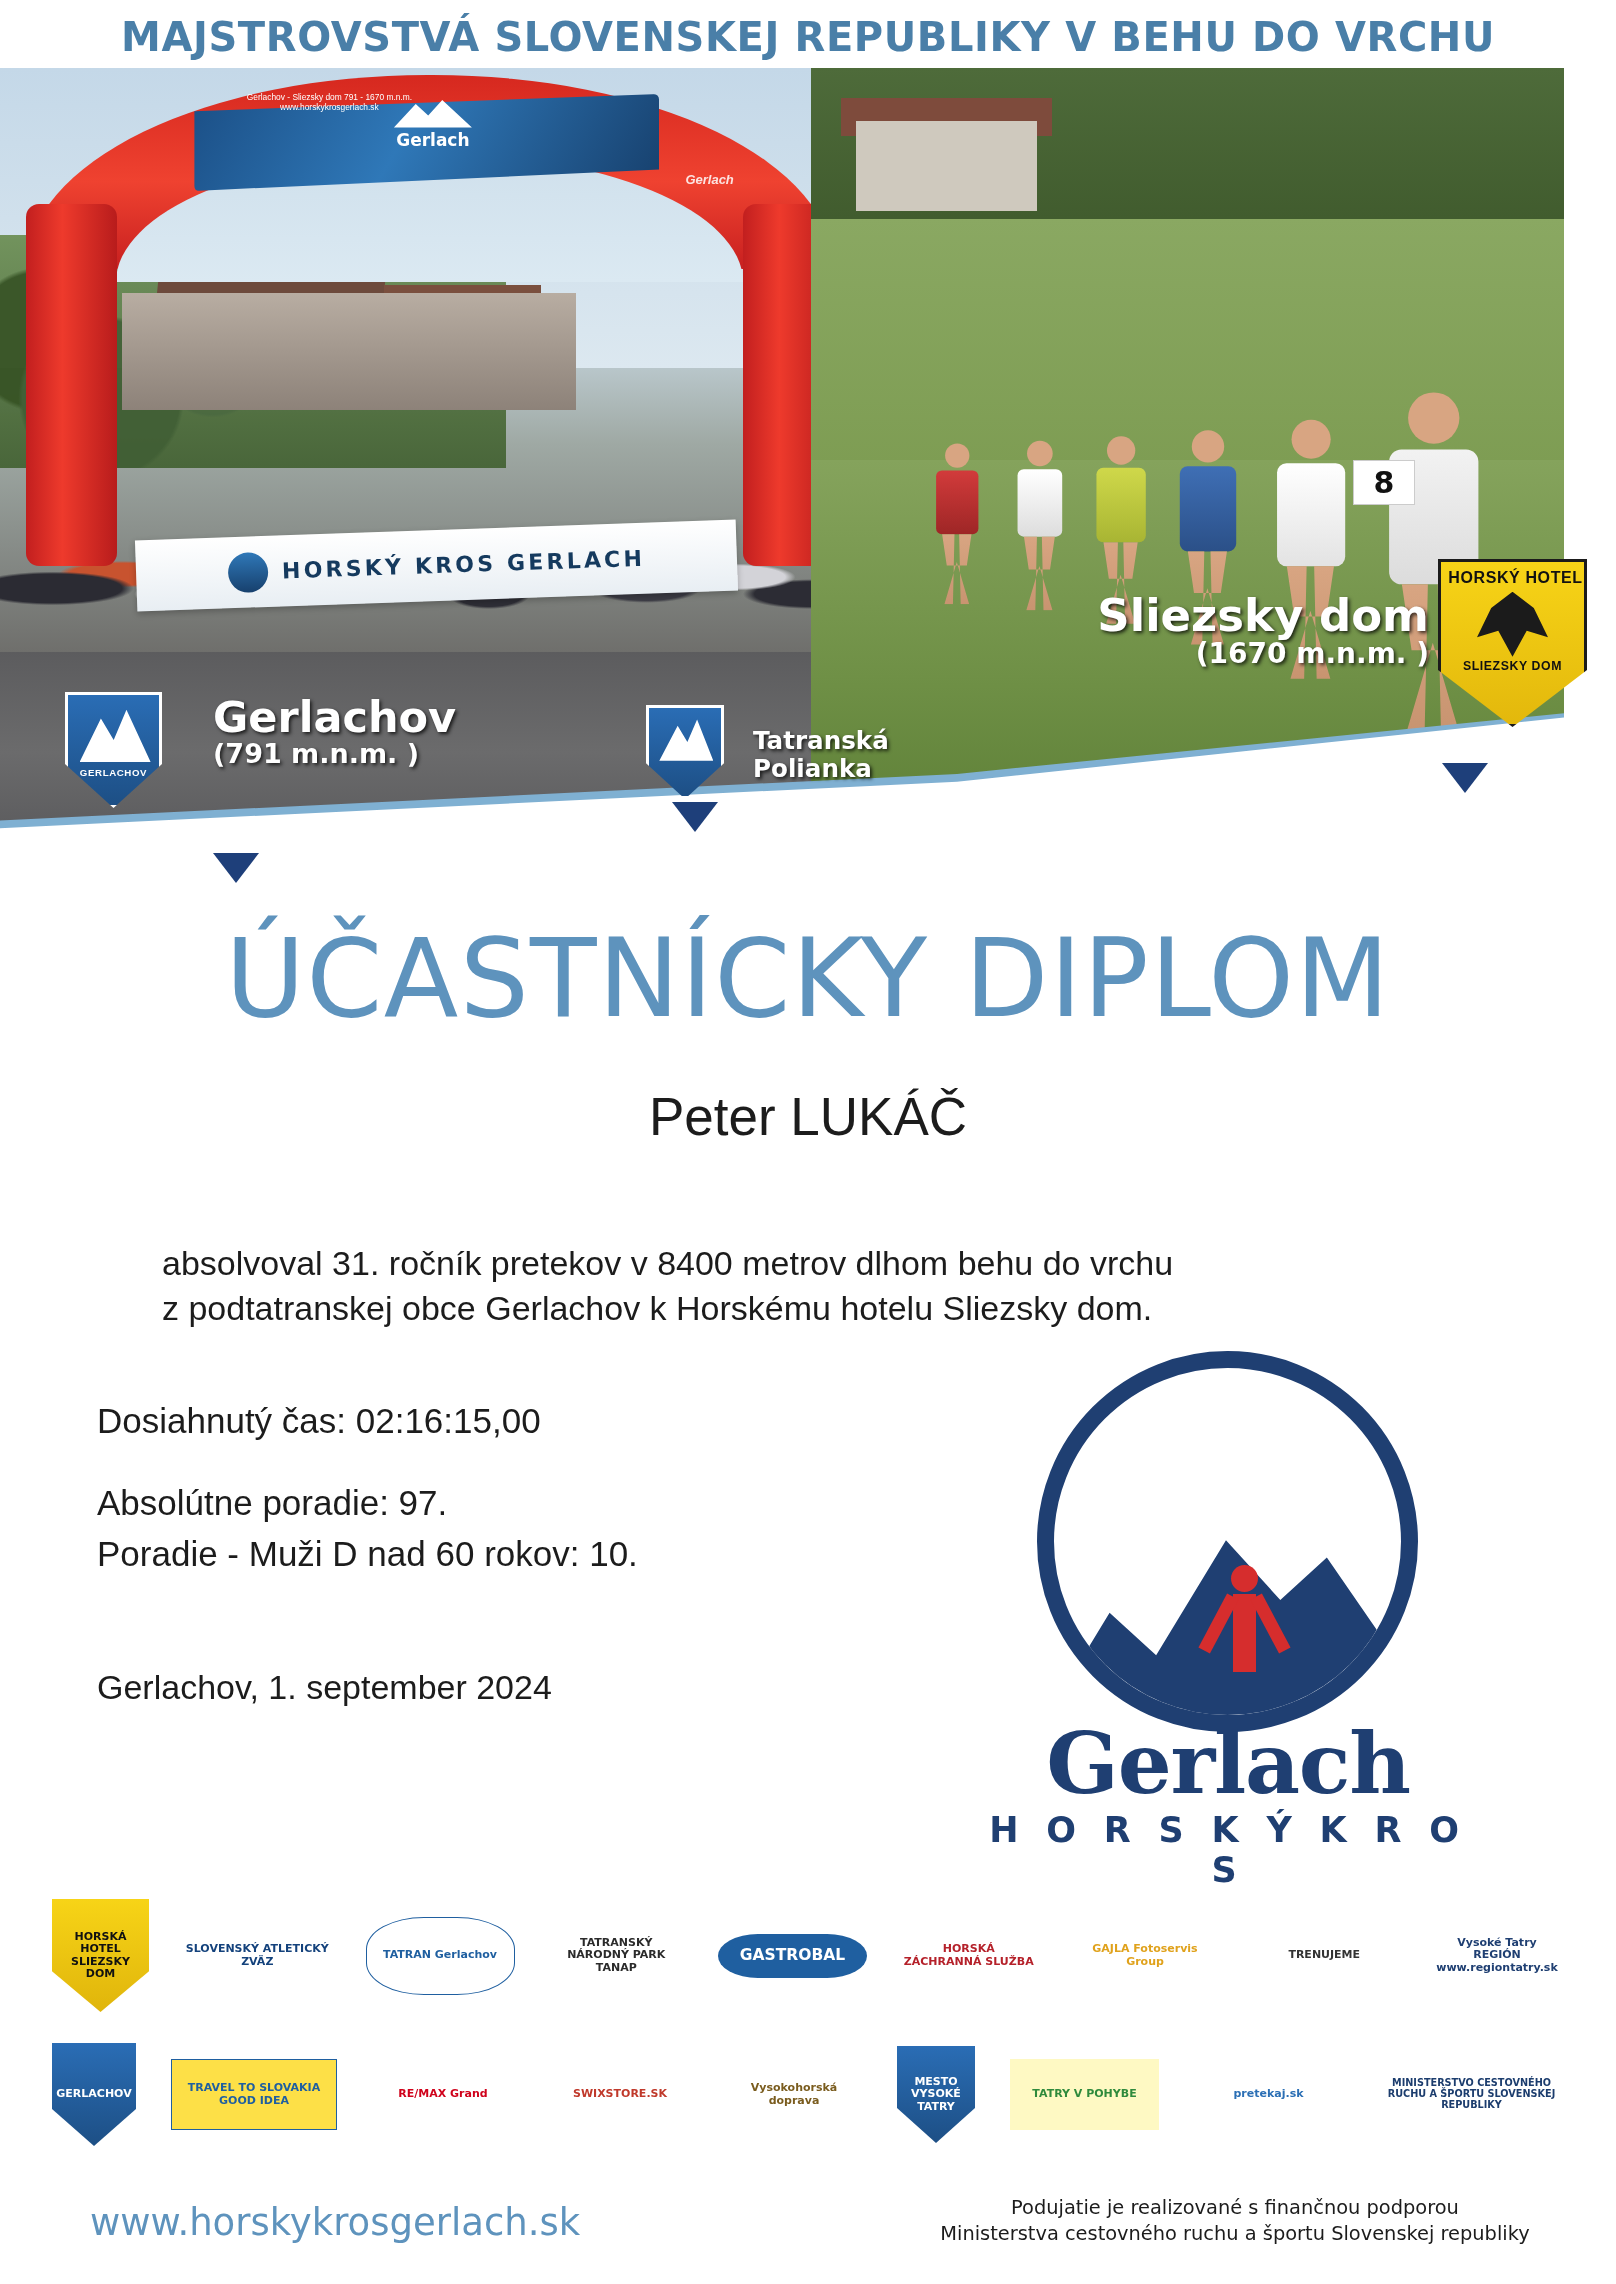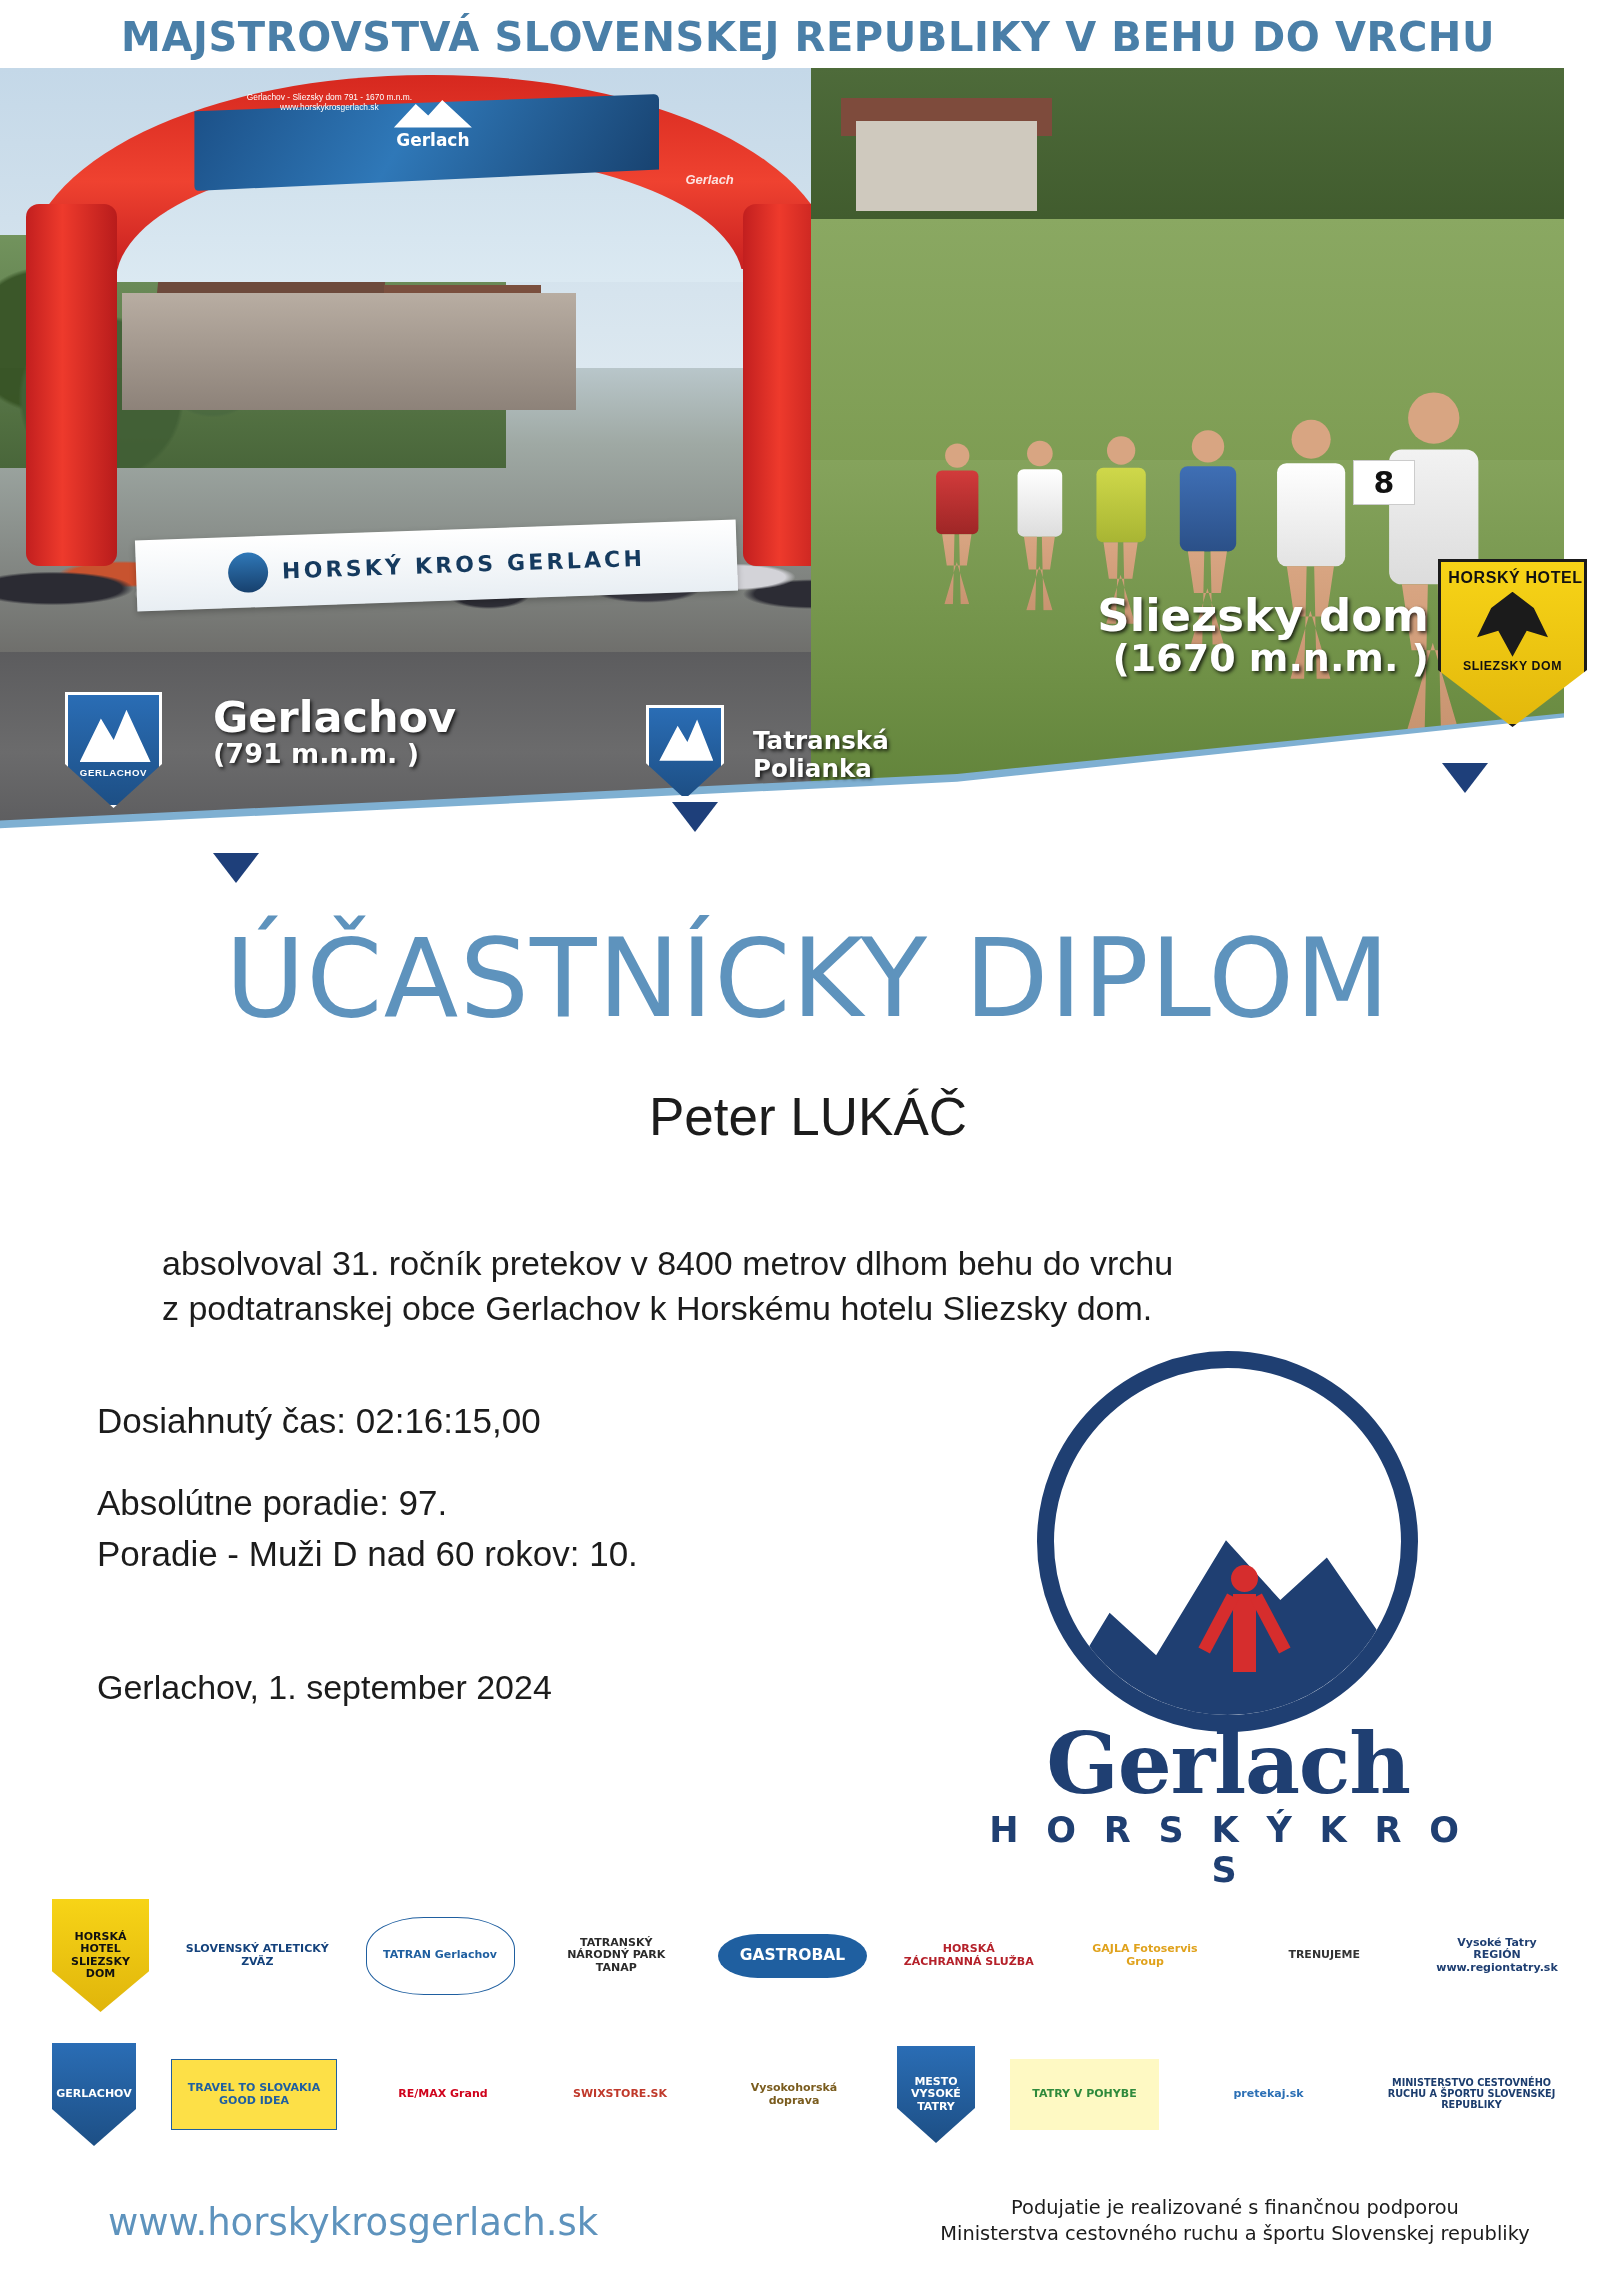--- a/index.html
+++ b/index.html
@@ -207,21 +207,21 @@
   
   .place-label {
     position:absolute; color:#ffffff; font-weight:bold;
     font-family:"DejaVu Sans", sans-serif;
     text-shadow: 1.9px 1.9px 3.9px rgba(0,0,0,.75);
     line-height:1.05;
   }
   .lbl-gerlachov { left:213px; top:695px; font-size:43px; }
   .lbl-gerlachov .alt { font-size:27px; }
   .lbl-sliezsky { right:187px; top:592px; font-size:45px; text-align:right; }
-  .lbl-sliezsky .alt { font-size:38px; }
+  .lbl-sliezsky .alt { font-size:28px; }
   .lbl-tatranska { left:753px; top:727px; font-size:24.6px; line-height:1.15; }
 
   
   .crest {
     position:absolute; width:97px; height:116px;
     clip-path: polygon(0 0, 100% 0, 100% 62%, 50% 100%, 0 62%);
   }
   .crest-gerlachov { left:65px; top:692px;
     background: linear-gradient(#2a6db5,#1d4f85); border:3.2px solid #fff; }
   .crest-gerlachov .inner { position:absolute; left:11.6px; top:9px; width:71px; height:58px;
@@ -318,21 +318,21 @@
   .sp.shield {
     width:97px; height:113px; color:#111;
     clip-path: polygon(0 0, 100% 0, 100% 64%, 50% 100%, 0 64%);
   }
   .sp.pill {
     border-radius:58px/32px;
   }
 
   
   .site-url {
-    position:absolute; left:108px; top:2201px; font-size:37px; color:#5e93bd;
+    position:absolute; left:90px; top:2201px; font-size:37px; color:#5e93bd;
     font-family:"DejaVu Sans", sans-serif;
   }
   .funding {
     position:absolute; right:58px; top:2195px; width:646px; text-align:center;
     font-size:19.4px; color:#1c1c1c; line-height:1.35;
     font-family:"DejaVu Sans", sans-serif;
   }
 </style>
 </head>
 <body>

